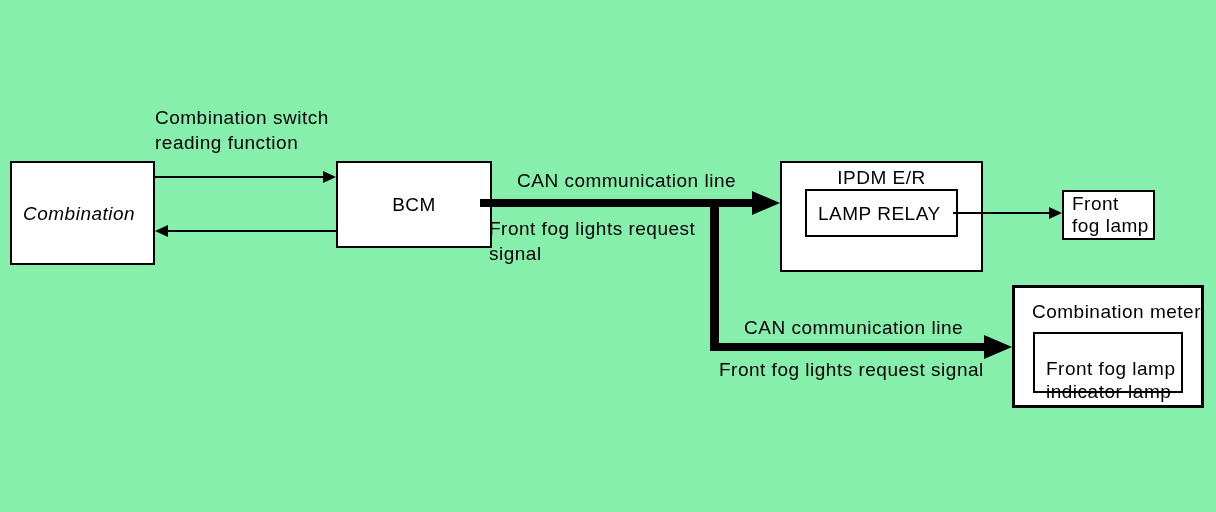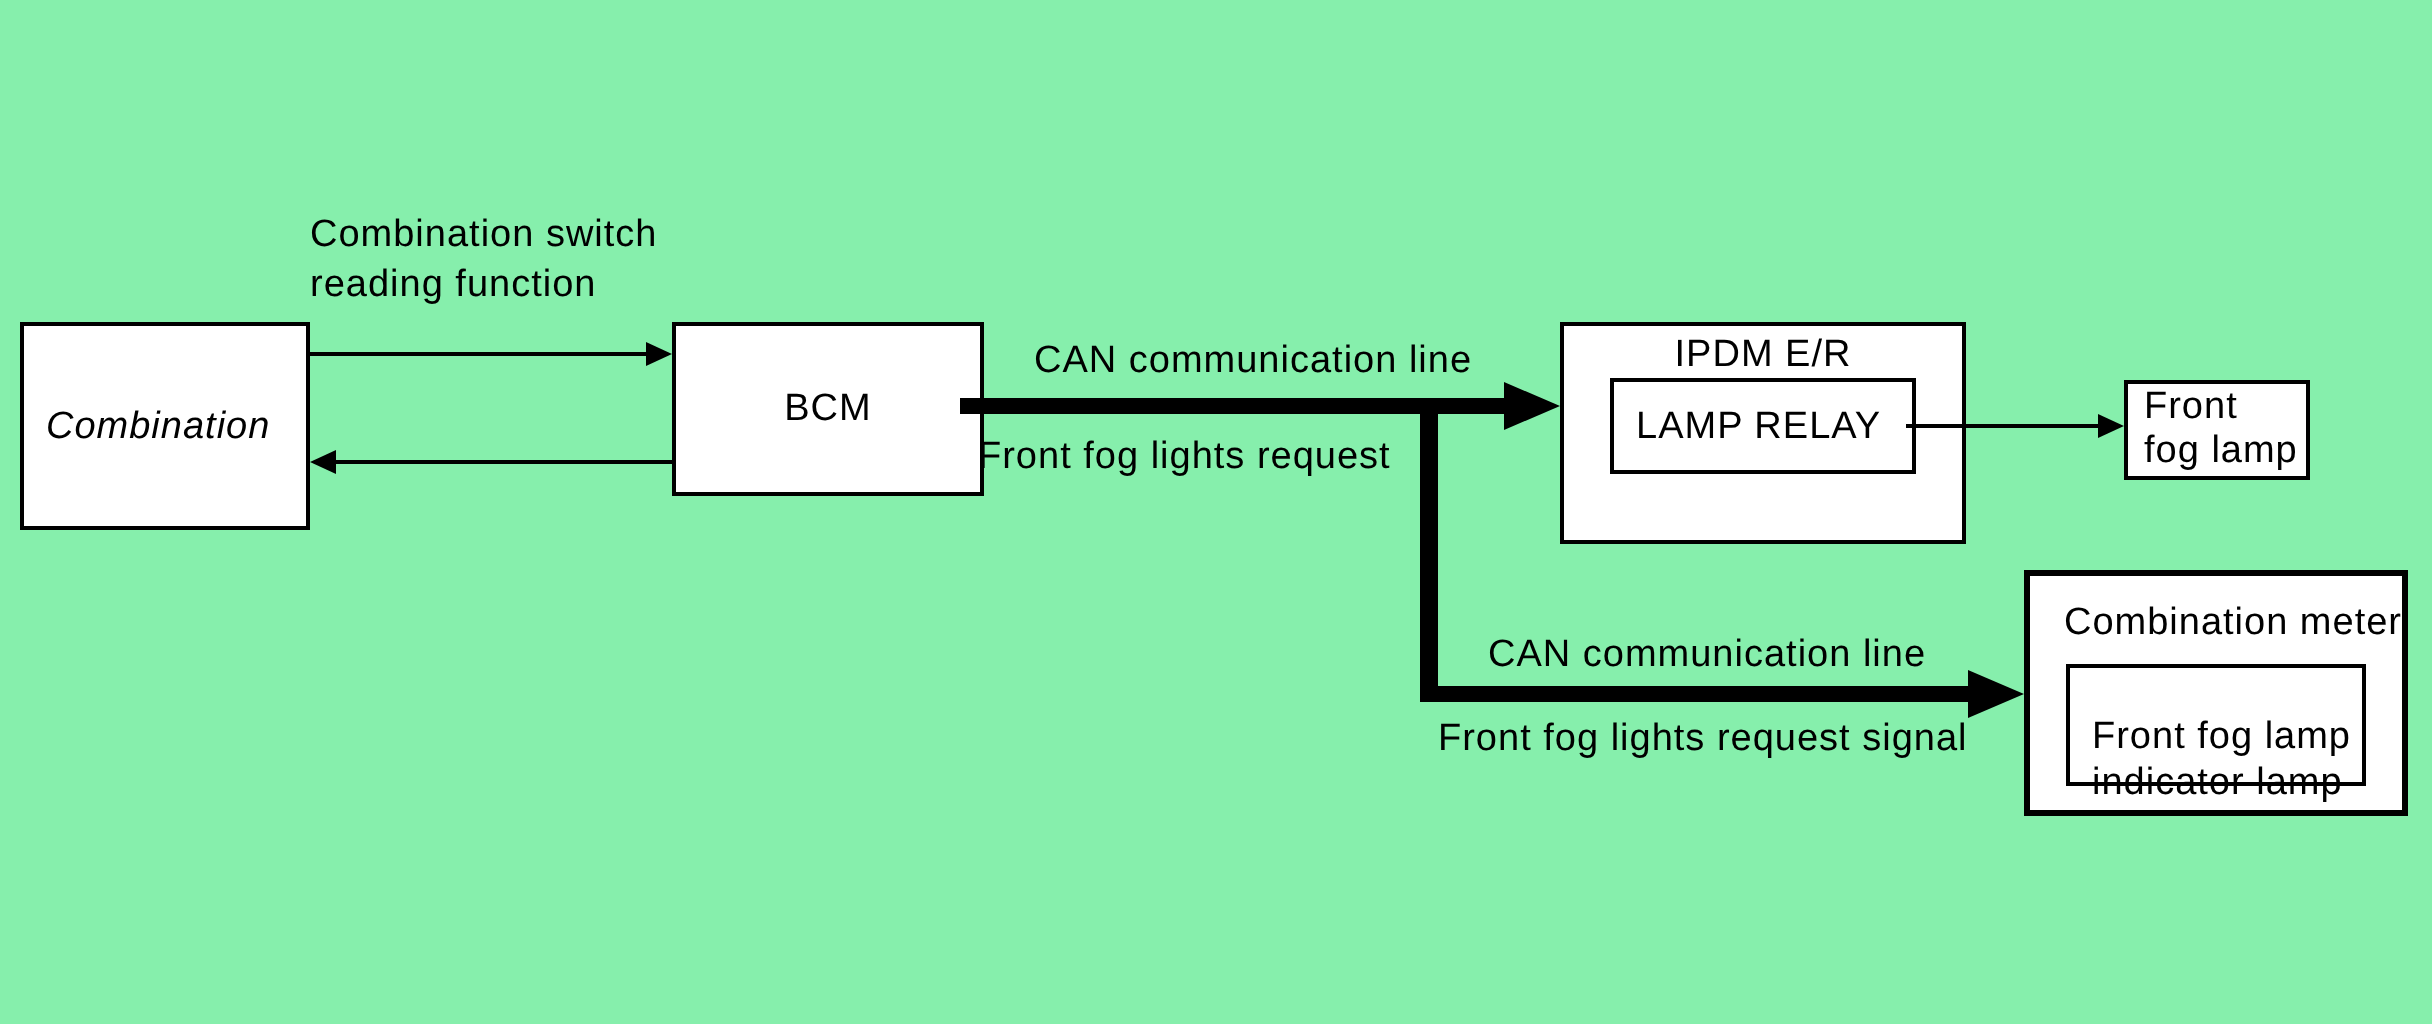--- a/index.html
+++ b/index.html
@@ -86,20 +86,21 @@
 
   <div class="box center-text" style="left:336px; top:161px; width:156px; height:87px;">
     <div class="txt">BCM</div>
   </div>
 
   <div class="hline" style="left:480px; top:199px; width:273px; height:8px;"></div>
   <div class="tri right-thick" style="left:752px; top:191px;"></div>
   <div class="label" style="left:517px; top:168px;">CAN communication line</div>
   <div class="label" style="left:489px; top:216px;">
     <div>Front fog lights request</div>
+    <div>signal</div>
   </div>
 
   <div class="vline" style="left:710px; top:199px; width:9px; height:152px;"></div>
   <div class="hline" style="left:710px; top:343px; width:274px; height:8px;"></div>
   <div class="tri right-thick" style="left:984px; top:335px;"></div>
   <div class="label" style="left:744px; top:315px;">CAN communication line</div>
   <div class="label" style="left:719px; top:357px;">Front fog lights request signal</div>
 
   <div class="box" style="left:780px; top:161px; width:203px; height:111px; justify-content:flex-start;">
     <div class="txt" style="text-align:center; padding-top:2px;">IPDM E/R</div>

